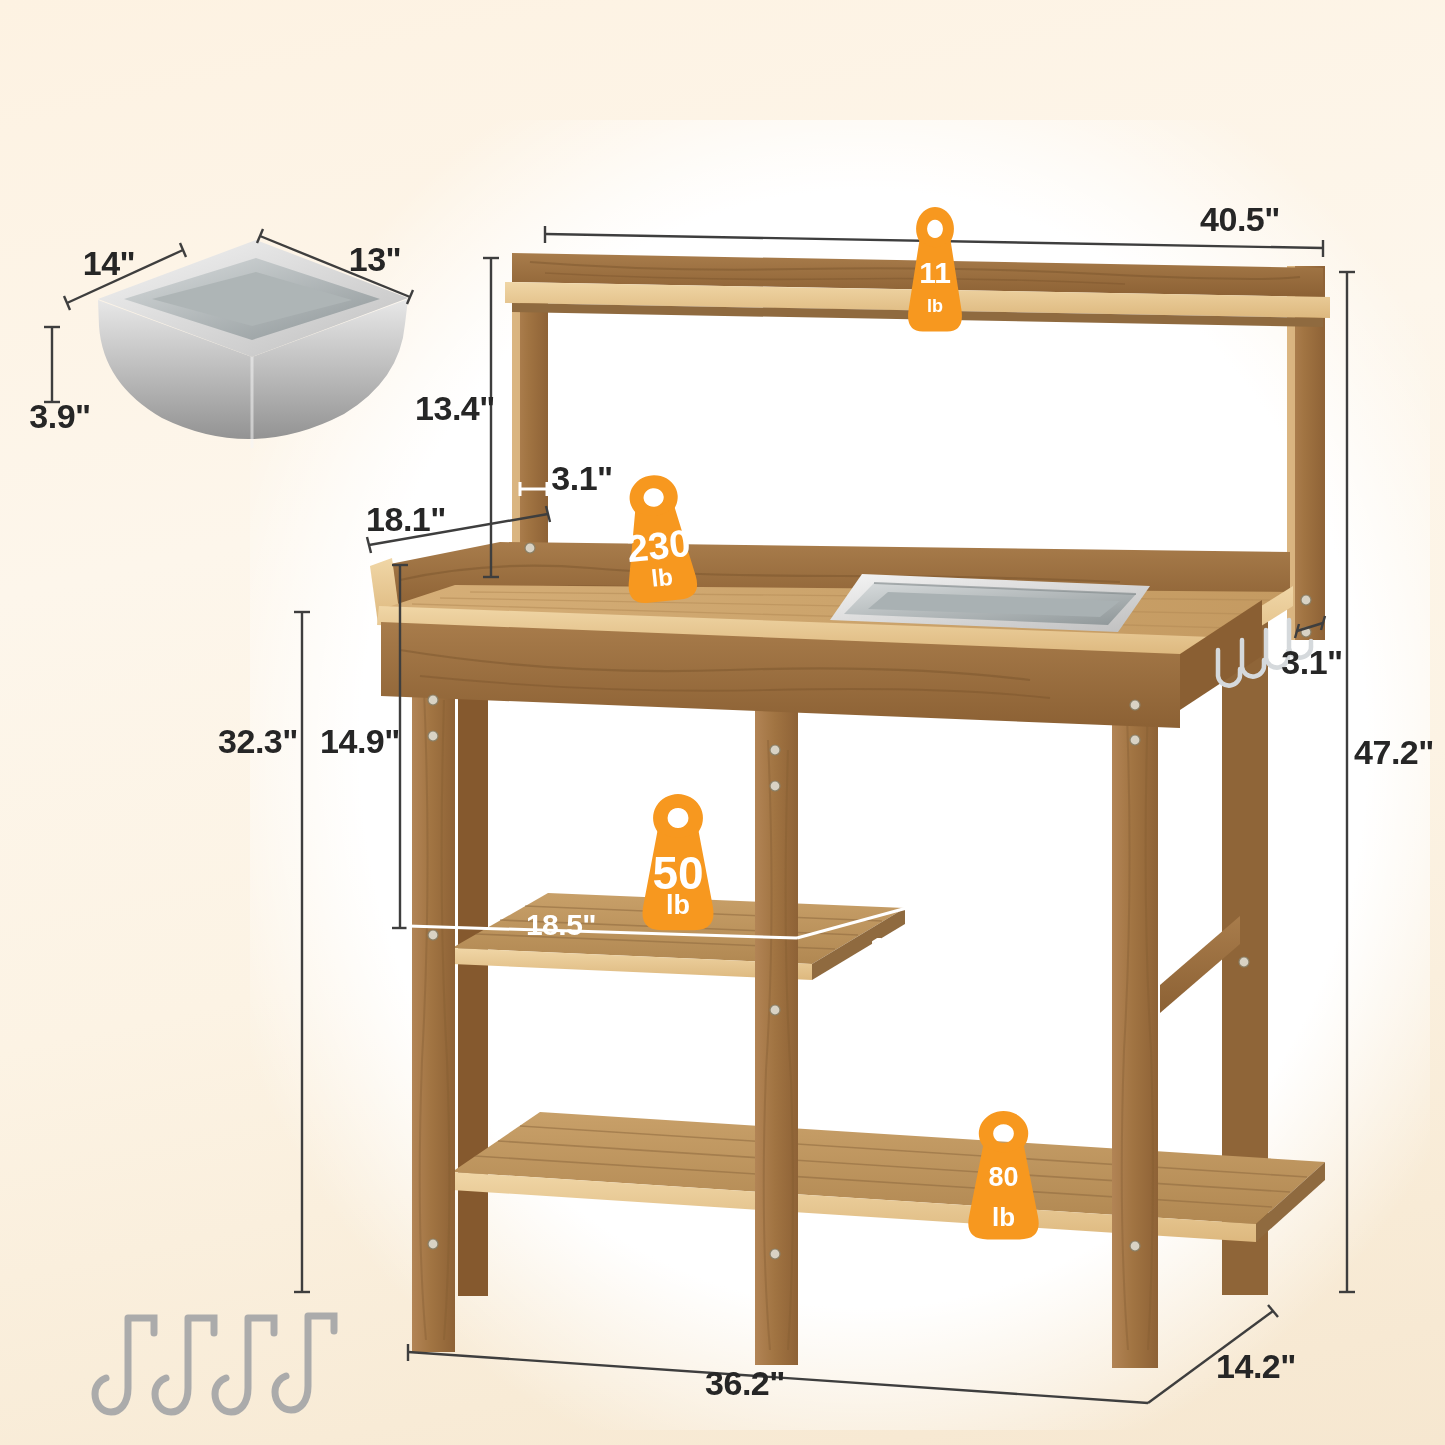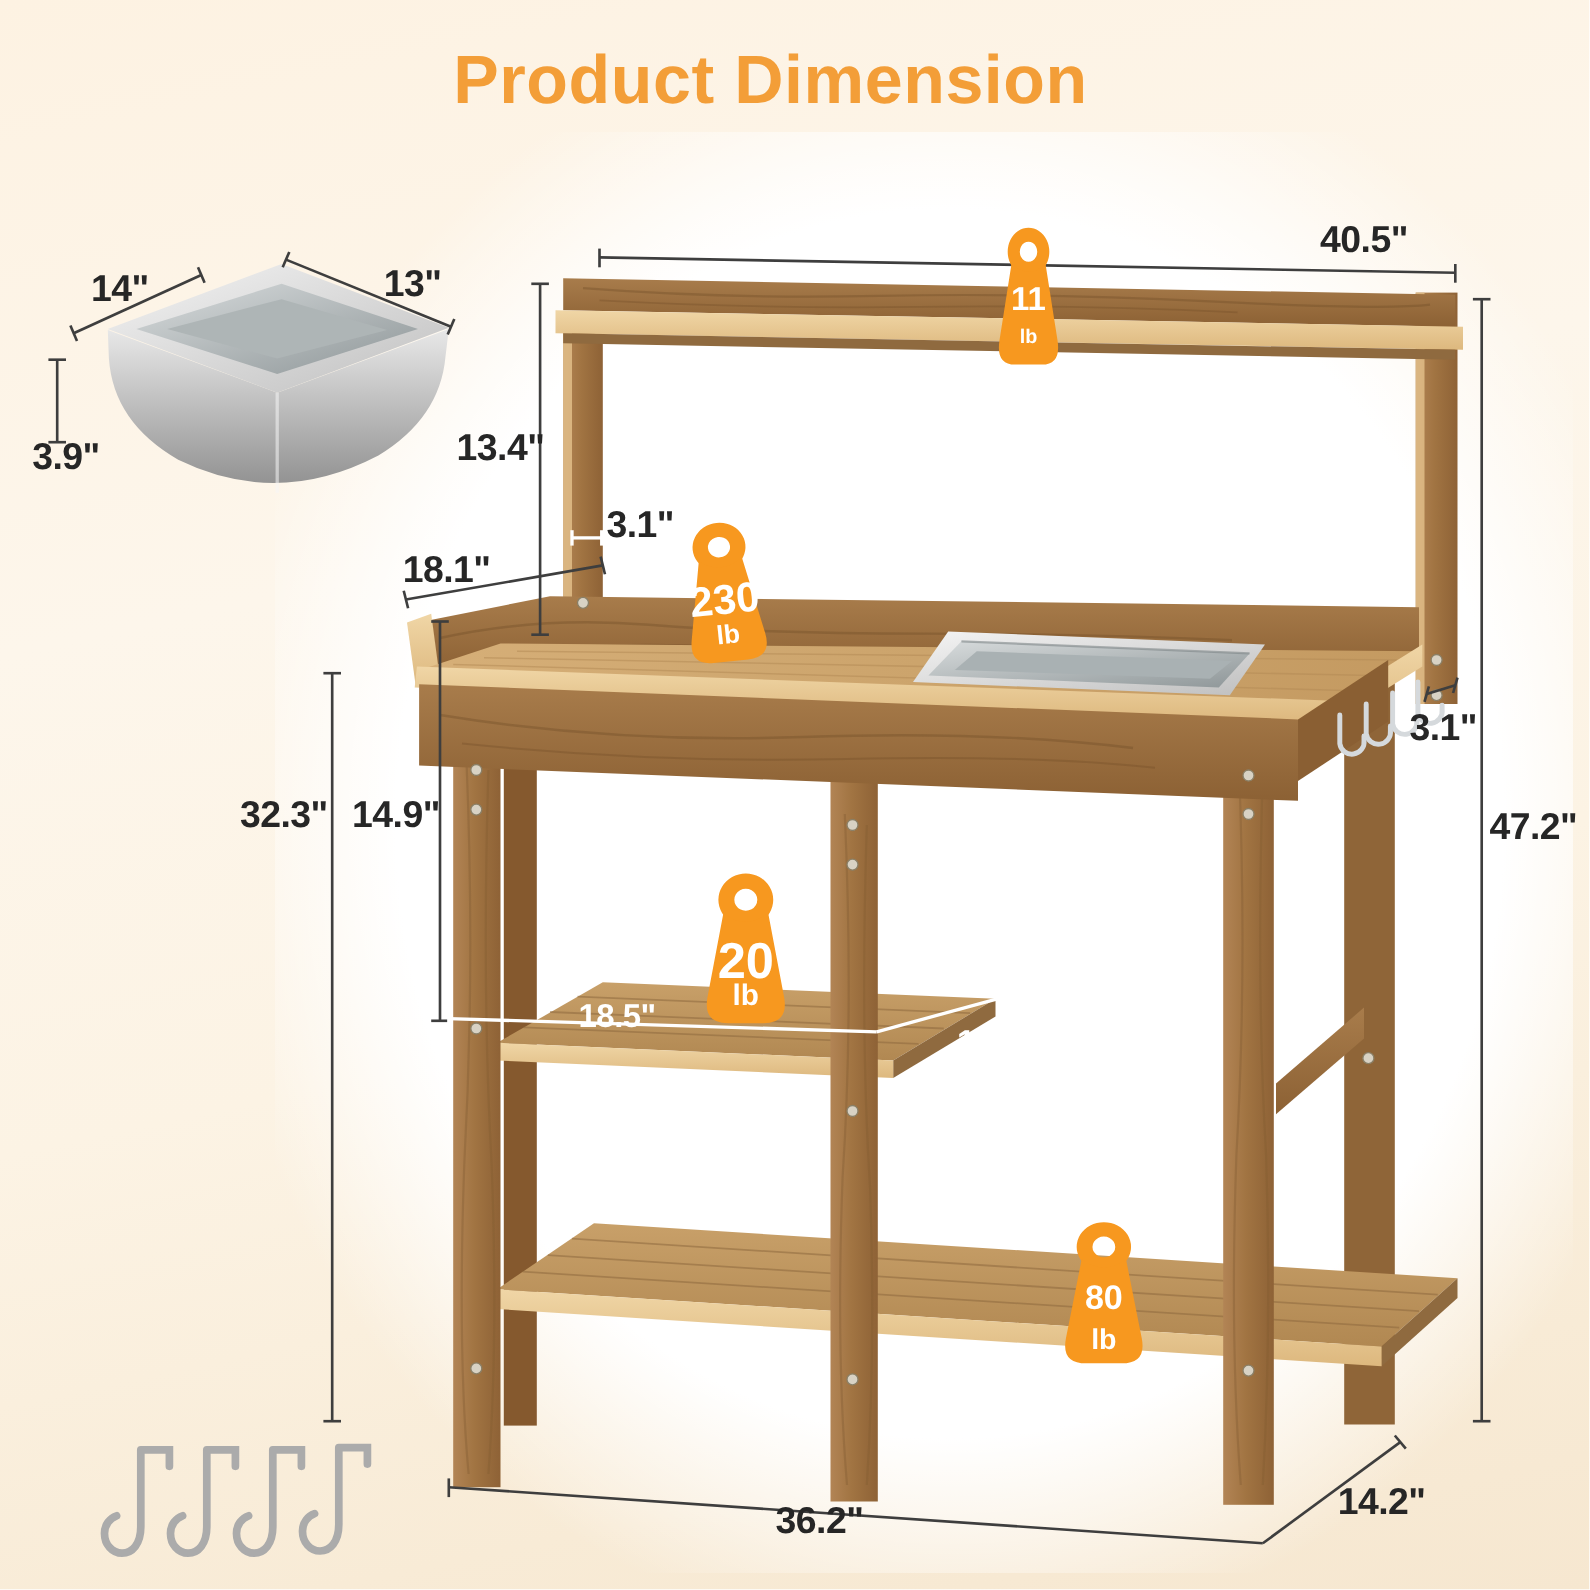--- a/index.html
+++ b/index.html
@@ -232,21 +232,20 @@
       <line x1="520" y1="489" x2="547" y2="489"></line>
       <line x1="520" y1="482" x2="520" y2="496"></line>
         <line x1="547" y1="482" x2="547" y2="496"></line>
       <line x1="408" y1="926" x2="797" y2="938"></line>
       <line x1="408" y1="918" x2="408" y2="935"></line>
       <line x1="797" y1="938" x2="947" y2="897"></line>
       <line x1="945" y1="889" x2="949" y2="905"></line>
     </g>
   </svg>
 
-  <div id="title">Product Dimension</div>
 
   <div class="label" style="left:1240px;top:219px">40.5"</div>
   <div class="label" style="left:455px;top:408px">13.4"</div>
   <div class="label" style="left:582px;top:478px">3.1"</div>
   <div class="label" style="left:406px;top:519px">18.1"</div>
   <div class="label" style="left:258px;top:741px">32.3"</div>
   <div class="label" style="left:360px;top:741px">14.9"</div>
   <div class="label white" style="left:561px;top:925px">18.5"</div>
   <div class="label white" style="left:905px;top:948px">14.2"</div>
   <div class="label" style="left:1394px;top:752px">47.2"</div>
@@ -273,25 +272,25 @@
     </svg>
     <div class="bv" style="font-size:38px">230</div>
     <div class="bu" style="font-size:24px">lb</div>
   </div>
 
   <div class="badge" style="left:620px;top:793px;width:116px;height:140px">
     <svg viewBox="0 0 100 126" preserveAspectRatio="none">
       <path fill="#F7981F" fill-rule="evenodd" d="M50,1 a21.5,21.5 0 1 0 0.02,0 Z M50,13.5 a9,9 0 1 0 0.02,0 Z"></path>
       <path fill="#F7981F" d="M32.5,33 Q41,40.5 50,40.5 Q59,40.5 67.5,33 L80,102 Q83.8,123.5 64,123.5 L36,123.5 Q16.2,123.5 20,102 Z"></path>
     </svg>
-    <div class="bv" style="font-size:46px">20</div>
+    <div class="bv" style="font-size:46px">50</div>
     <div class="bu" style="font-size:27px">lb</div>
   </div>
 
   <div class="badge" style="left:946px;top:1110px;width:115px;height:132px">
     <svg viewBox="0 0 100 126" preserveAspectRatio="none">
       <path fill="#F7981F" fill-rule="evenodd" d="M50,1 a21.5,21.5 0 1 0 0.02,0 Z M50,13.5 a9,9 0 1 0 0.02,0 Z"></path>
       <path fill="#F7981F" d="M32.5,33 Q41,40.5 50,40.5 Q59,40.5 67.5,33 L80,102 Q83.8,123.5 64,123.5 L36,123.5 Q16.2,123.5 20,102 Z"></path>
     </svg>
-    <div class="bv" style="font-size:31px">80</div>
+    <div class="bv" style="font-size:27px">80</div>
     <div class="bu" style="font-size:26px">lb</div>
   </div>
 </div>
 
 </body></html>

